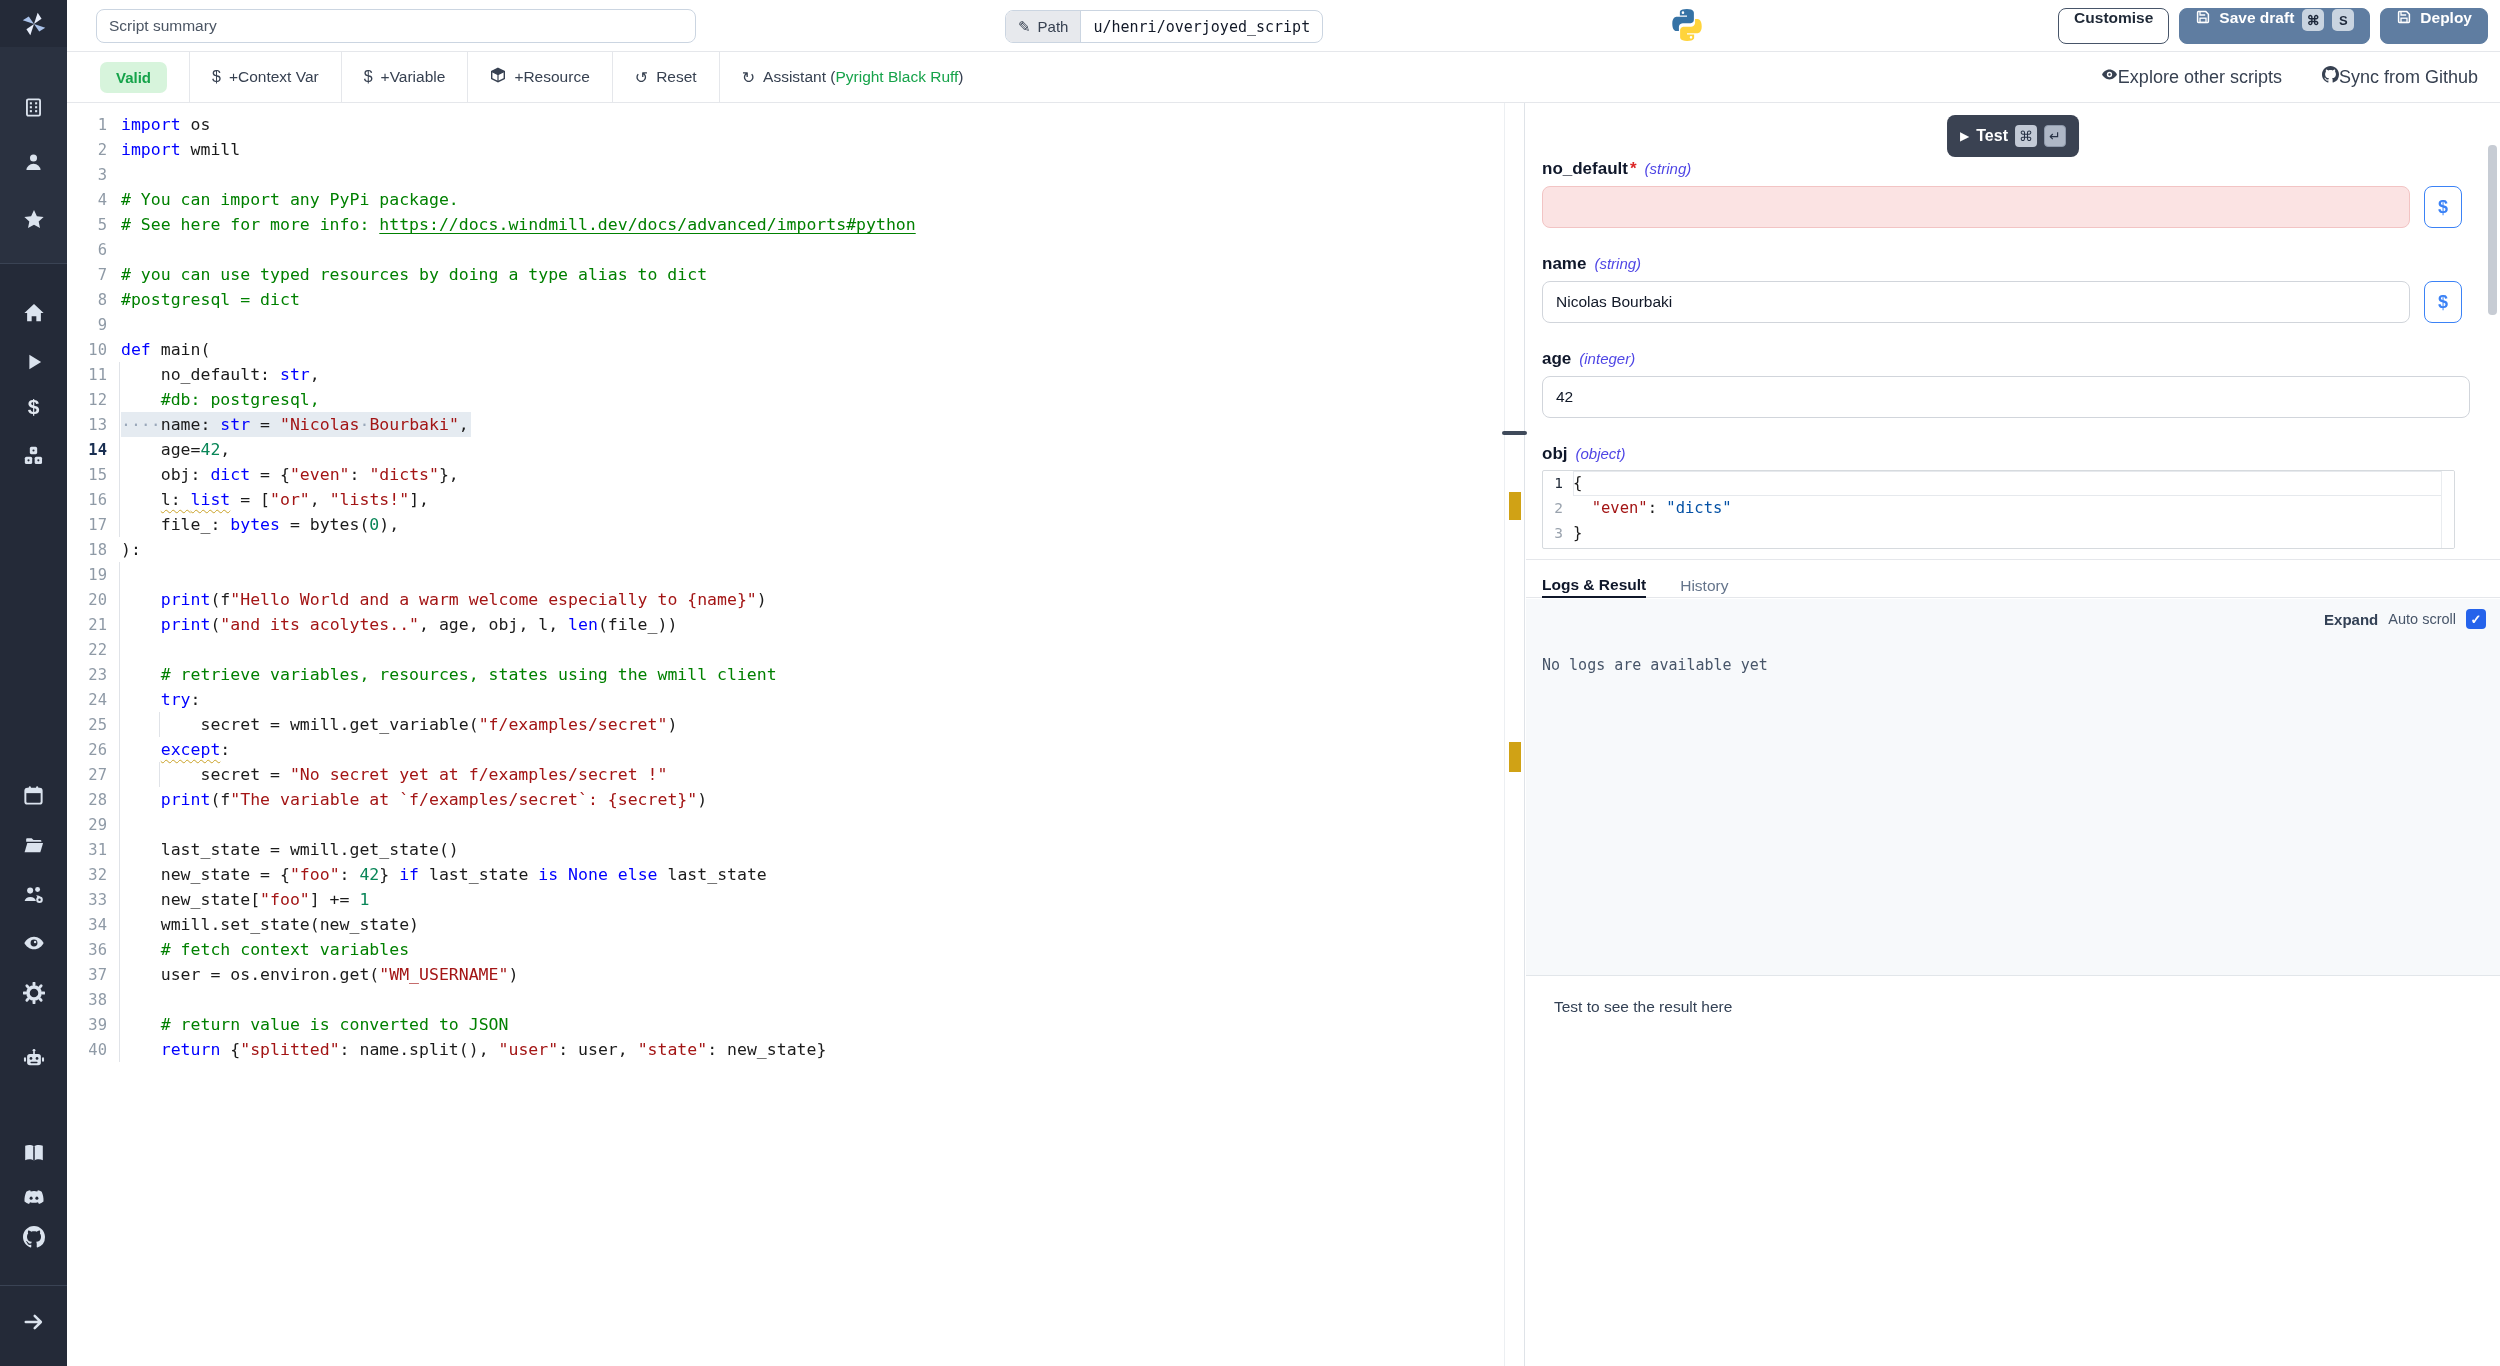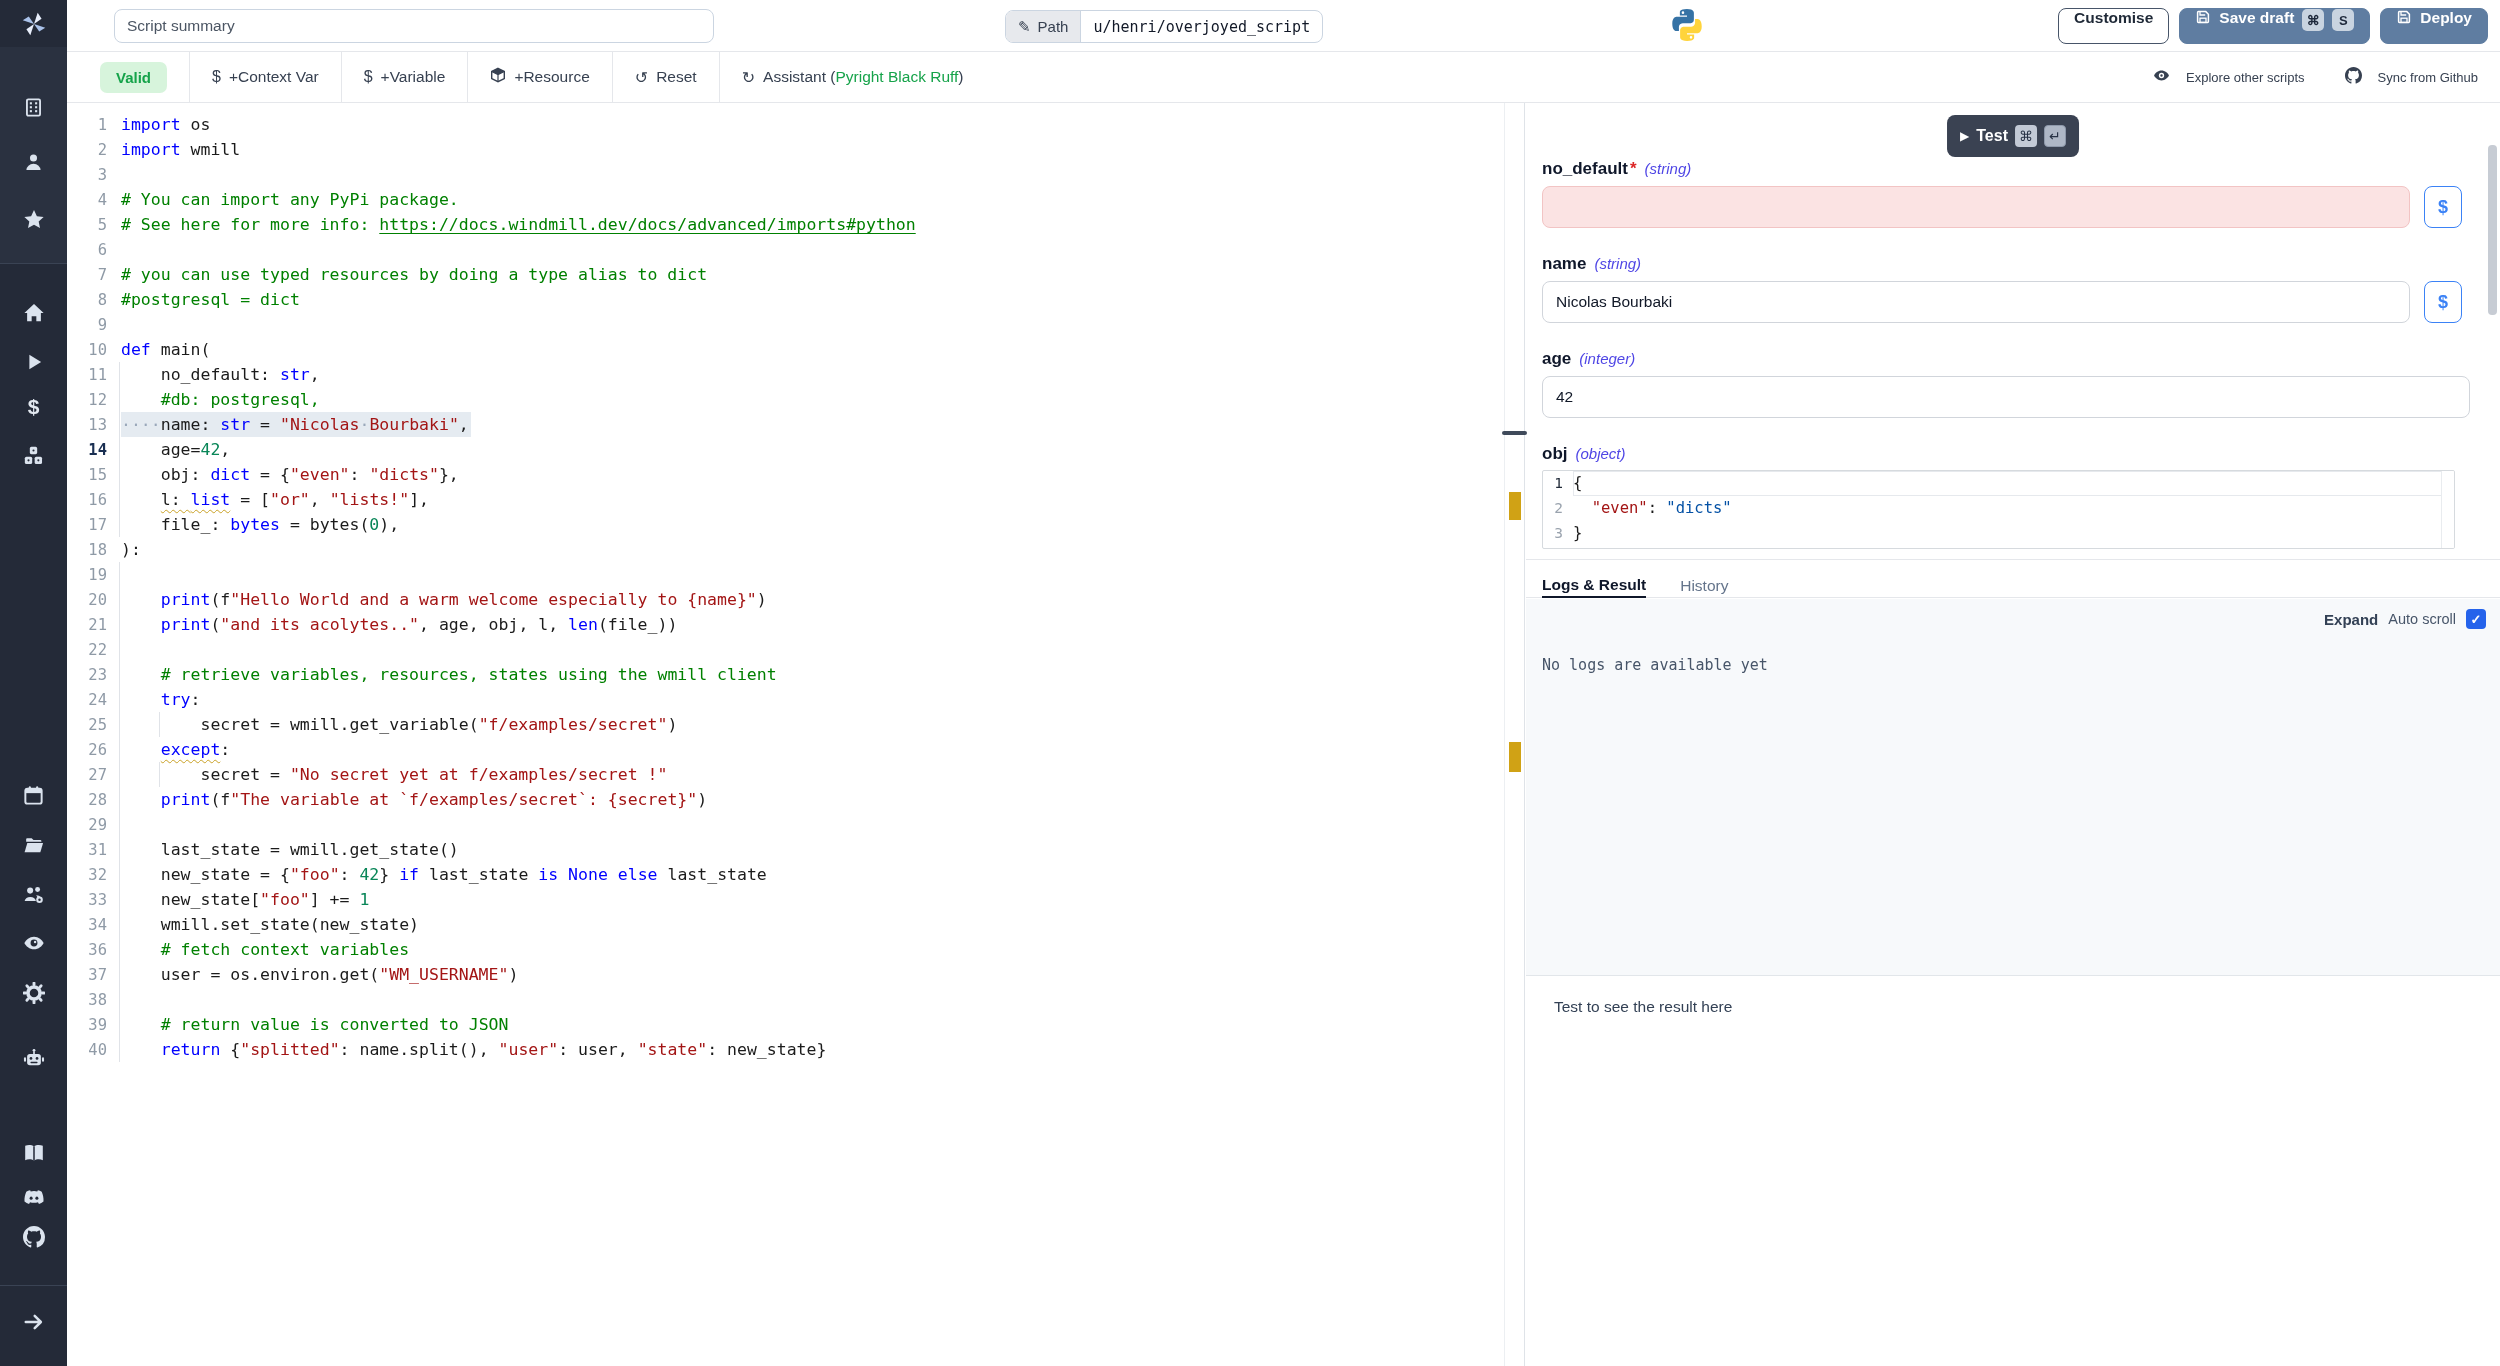--- a/index.html
+++ b/index.html
@@ -11,42 +11,42 @@
   .sidebar{position:absolute;left:0;top:0;width:67px;height:1366px;background:var(--sidebar-bg,#242a38);color:#dbe3ee;}
   .sidebar .topsec{position:absolute;left:0;top:47px;width:67px;height:216px;background:#2a3140;}
   .sdiv{position:absolute;left:0;width:67px;height:1px;background:#3a4354;}
   .sicon{position:absolute;left:0;width:67px;height:36px;display:flex;align-items:center;justify-content:center;cursor:pointer;}
   .sicon svg{display:block;}
   .sicon .dollar{font-size:21px;font-weight:700;color:#e2e8f0;}
   .logo{position:absolute;left:0;top:6px;width:67px;height:36px;display:flex;align-items:center;justify-content:center;}
 
   
   .topbar{position:absolute;left:67px;top:0;right:0;height:52px;background:#fff;border-bottom:1px solid #e5e7eb;}
-  .summary-input{position:absolute;left:47px;top:9px;width:600px;height:34px;border:1px solid #cbd5e1;border-radius:8px;
+  .summary-input{position:absolute;left:29px;top:9px;width:600px;height:34px;border:1px solid #cbd5e1;border-radius:8px;
       padding:0 12px;font-size:15.5px;font-family:"Liberation Sans",sans-serif;color:#111827;outline:none;}
   .summary-input::placeholder{color:#4b5563;}
   .path-group{position:absolute;left:938px;top:10px;height:33px;display:flex;align-items:stretch;border:1px solid #cbd5e1;border-radius:8px;overflow:hidden;background:#fff;}
   .path-left{display:flex;align-items:center;gap:7px;background:#e7e9ed;padding:0 12px;font-size:15px;color:#374151;border-right:1px solid #cbd5e1;}
   .path-right{display:flex;align-items:center;padding:0 12px;font-family:"DejaVu Sans Mono",monospace;font-size:15px;color:#111827;}
   .pylogo{position:absolute;left:1601px;top:6px;width:38px;height:38px;}
   .tb-right{position:absolute;right:12px;top:8px;height:36px;display:flex;gap:10px;align-items:center;}
   .btn{display:flex;align-items:flex-start;gap:8px;height:36px;border-radius:8px;padding:0 15px;font-size:15.5px;font-weight:700;cursor:pointer;}
   .btn-outline{background:#fff;border:1.5px solid #475569;color:#1f2937;}
   .btn-primary{background:var(--accent-button,#5f7da1);border:1px solid var(--accent-button,#5f7da1);color:#fff;}
   .kbd{display:inline-flex;align-items:center;justify-content:center;width:22px;height:22px;border-radius:5px;background:#c9d4e0;color:#1e293b;font-size:13px;font-weight:600;}
 
   
   .toolbar{position:absolute;left:67px;top:52px;right:0;height:51px;background:#fff;border-bottom:1px solid #e5e7eb;display:flex;align-items:center;}
   .valid-badge{margin-left:33px;background:var(--valid-bg,#d7f4dc);color:var(--valid-text,#15a34a);font-weight:700;font-size:15px;padding:7px 16px;border-radius:7px;}
   .titem{display:flex;align-items:center;gap:8px;padding:0 22px;height:51px;font-size:15.5px;color:#374151;cursor:pointer;white-space:nowrap;}
   .tsep{width:1px;height:51px;background:#e5e7eb;}
   .ticon{font-size:16px;color:#374151;}
   .assist-green{color:var(--assistant-green,#16a34a);}
   .tb2-right{margin-left:auto;display:flex;align-items:center;gap:40px;padding-right:22px;}
-  .tlink{display:flex;align-items:center;gap:16px;font-size:13px;color:#374151;cursor:pointer;white-space:nowrap;}
+  .tlink{display:flex;align-items:center;gap:0;font-size:18px;color:#374151;cursor:pointer;white-space:nowrap;}
 
   
   .codewrap{position:absolute;left:67px;top:103px;width:1437px;bottom:0;background:#fff;overflow:hidden;padding-top:9px;}
   .cl{height:25px;white-space:pre;font-family:"DejaVu Sans Mono",monospace;font-size:16.5px;line-height:25px;}
   .ln{display:inline-block;width:40px;text-align:right;color:#8f9aa6;margin-right:14px;font-size:15.5px;}
   .ln.cur{color:#1a2f52;font-weight:600;}
   .lc{display:inline-block;position:relative;height:25px;min-width:8px;vertical-align:top;}
   .lc.sel{background:var(--selection-bg,#e5ebf1);padding-right:2px;}
   .guide{position:absolute;top:0;bottom:0;width:1px;background:#e0e3e8;}
   .g0{left:-2px;} .g1{left:38px;}

